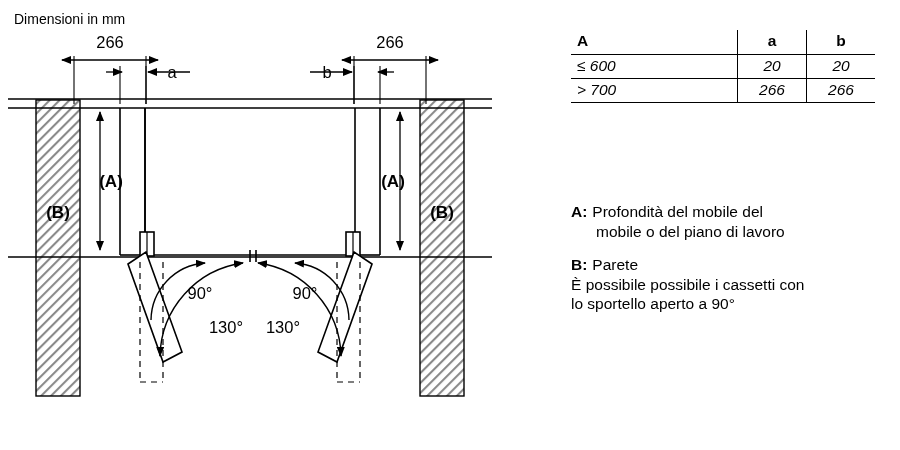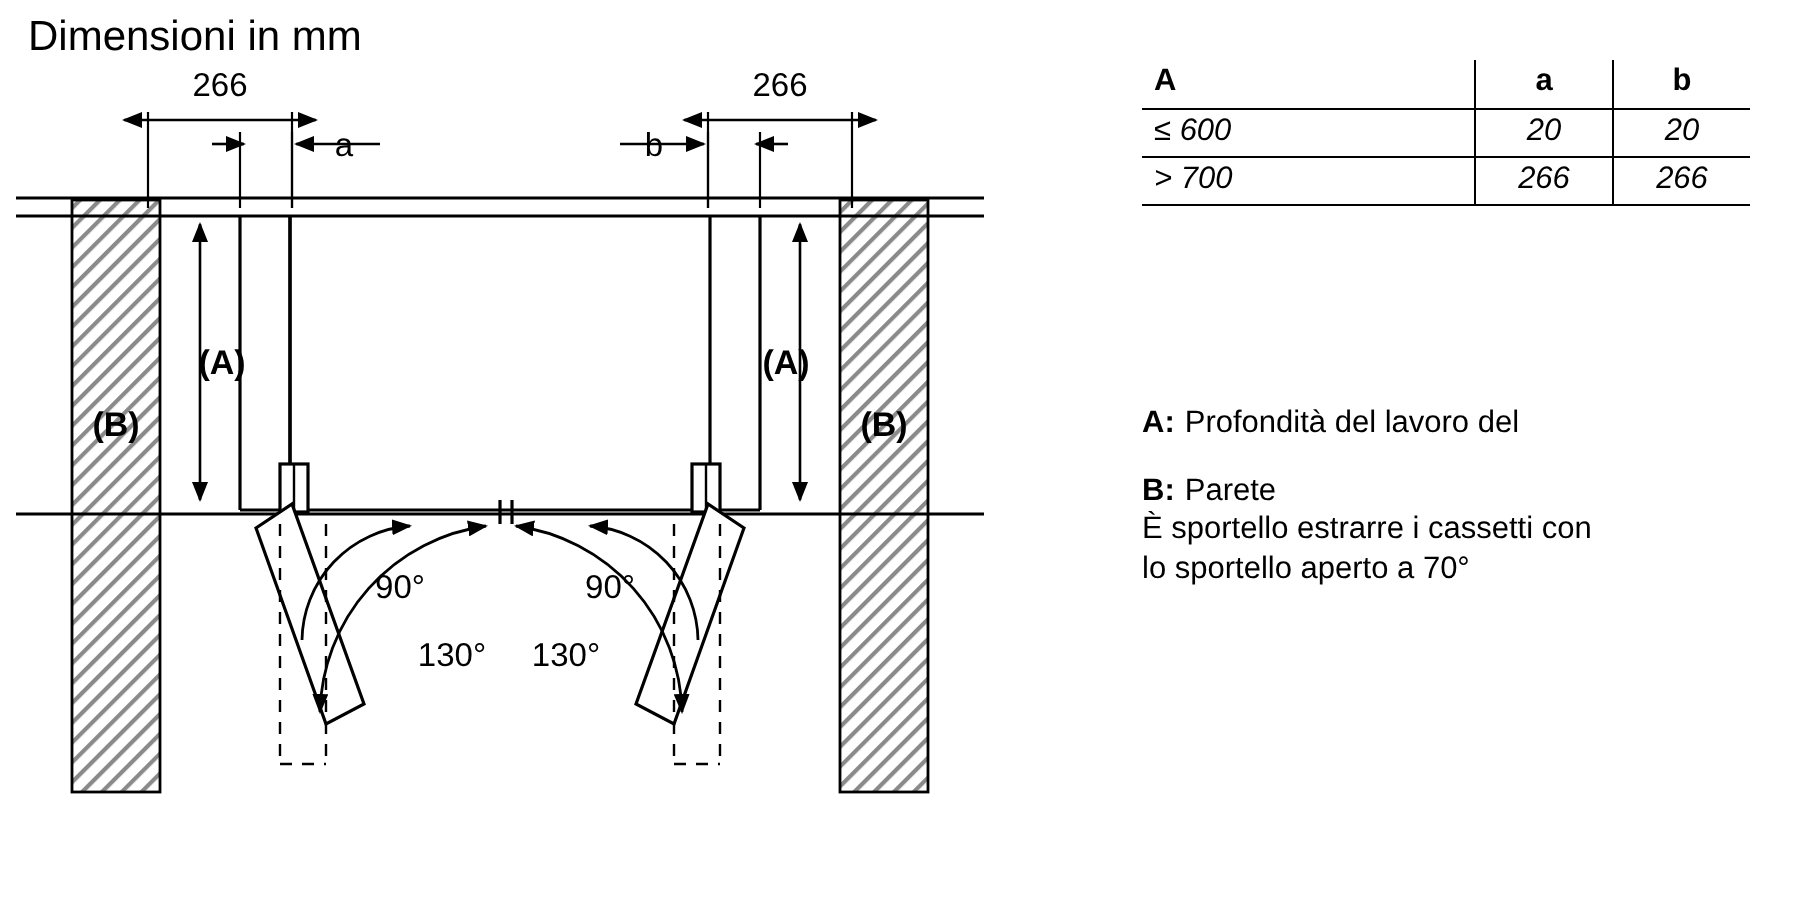--- a/index.html
+++ b/index.html
@@ -18,21 +18,21 @@
   #page {
     position: absolute;
     left: 0; top: 0;
     width: 900px;
     height: 450px;
   }
   .caption-top {
     position: absolute;
     left: 14px;
     top: 10px;
-    font-size: 21px;
+    font-size: 14px;
     line-height: 18px;
     white-space: nowrap;
   }
   svg.diagram {
     position: absolute;
     left: 0;
     top: 0;
     width: 900px;
     height: 450px;
   }
@@ -258,26 +258,27 @@
           <td class="c-b">266</td>
         </tr>
       </tbody>
     </table>
   </div>
 
   <div class="legend">
     <div class="blk">
       <div class="lbl-row">
         <span class="lbl-key">A:</span>
-        <span>Profondità del lavoro del</span>
+        <span>Profondità del mobile del</span>
       </div>
+      <span class="indent">mobile o del piano di lavoro</span>
     </div>
     <div class="blk">
       <div class="lbl-row">
         <span class="lbl-key">B:</span>
         <span>Parete</span>
       </div>
-      <span>È sportello estrarre i cassetti con</span><br>
-      <span>lo sportello aperto a 70°</span>
+      <span>È possibile possibile i cassetti con</span><br>
+      <span>lo sportello aperto a 90°</span>
     </div>
   </div>
 
 </div>
 
 </body></html>

